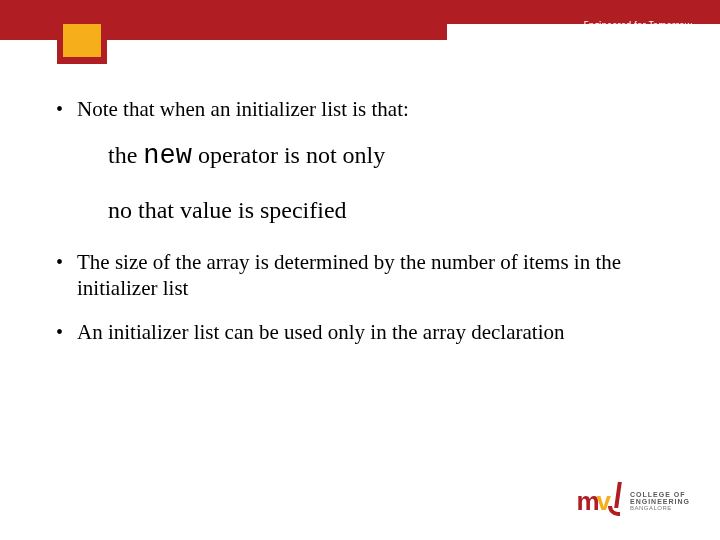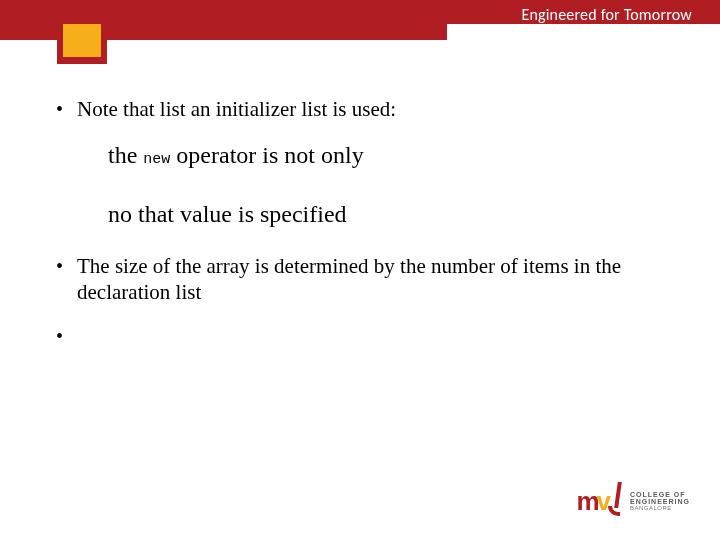--- a/index.html
+++ b/index.html
@@ -42,25 +42,25 @@
     .tab-inner {
       position: absolute;
       top: 24px;
       left: 63px;
       width: 38px;
       height: 33px;
       background: #f7ae1b;
     }
     .tagline {
       position: absolute;
-      top: 5px;
+      top: 18px;
       right: 28px;
       color: #ffffff;
       font-family: Calibri, Arial, sans-serif;
-      font-size: 16px;
+      font-size: 10px;
       letter-spacing: 0.2px;
     }
     .content {
       position: absolute;
       top: 96px;
       left: 50px;
       right: 40px;
     }
     .bullet-row {
       display: flex;
@@ -80,21 +80,21 @@
     }
     .indent-line {
       margin-left: 58px;
       font-size: 24px;
       line-height: 30px;
       margin-bottom: 24px;
       color: #000;
     }
     .indent-line .mono {
       font-family: 'Courier New', Courier, monospace;
-      font-size: 15px;
+      font-size: 27px;
     }
     .bullet2 {
       margin-top: 16px;
     }
     .bullet3 {
       margin-top: 10px;
     }
     .logo {
       position: absolute;
       bottom: 22px;
@@ -166,36 +166,37 @@
 <div class="header-bar"></div>
 <div class="header-sub"></div>
 <div class="tab-outer"></div>
 <div class="tab-inner"></div>
 <div class="tagline">Engineered for Tomorrow</div>
 
 <div class="content">
 
   <div class="bullet-row">
     <span class="bullet-dot">•</span>
-    <span class="bullet-text">Note that list an initializer list is used:</span>
+    <span class="bullet-text">Note that when an initializer list is that:</span>
   </div>
 
   <div class="indent-line">
     <span>the </span><span class="mono">new</span><span> operator is not only</span>
   </div>
 
   <div class="indent-line">no that value is specified</div>
 
   <div class="bullet-row bullet2">
     <span class="bullet-dot">•</span>
-    <span class="bullet-text">The size of the array is determined by the number of items in the declaration list</span>
+    <span class="bullet-text">The size of the array is determined by the number of items in the initializer list</span>
   </div>
 
   <div class="bullet-row bullet3">
     <span class="bullet-dot">•</span>
+    <span class="bullet-text">An initializer list can be used only in the array declaration</span>
   </div>
 
 </div>
 
 <div class="logo">
   <span class="logo-m">m</span>
   <span class="logo-v">v</span>
   <span class="logo-j">
     <span class="j-stem"></span>
     <span class="j-curve"></span>

